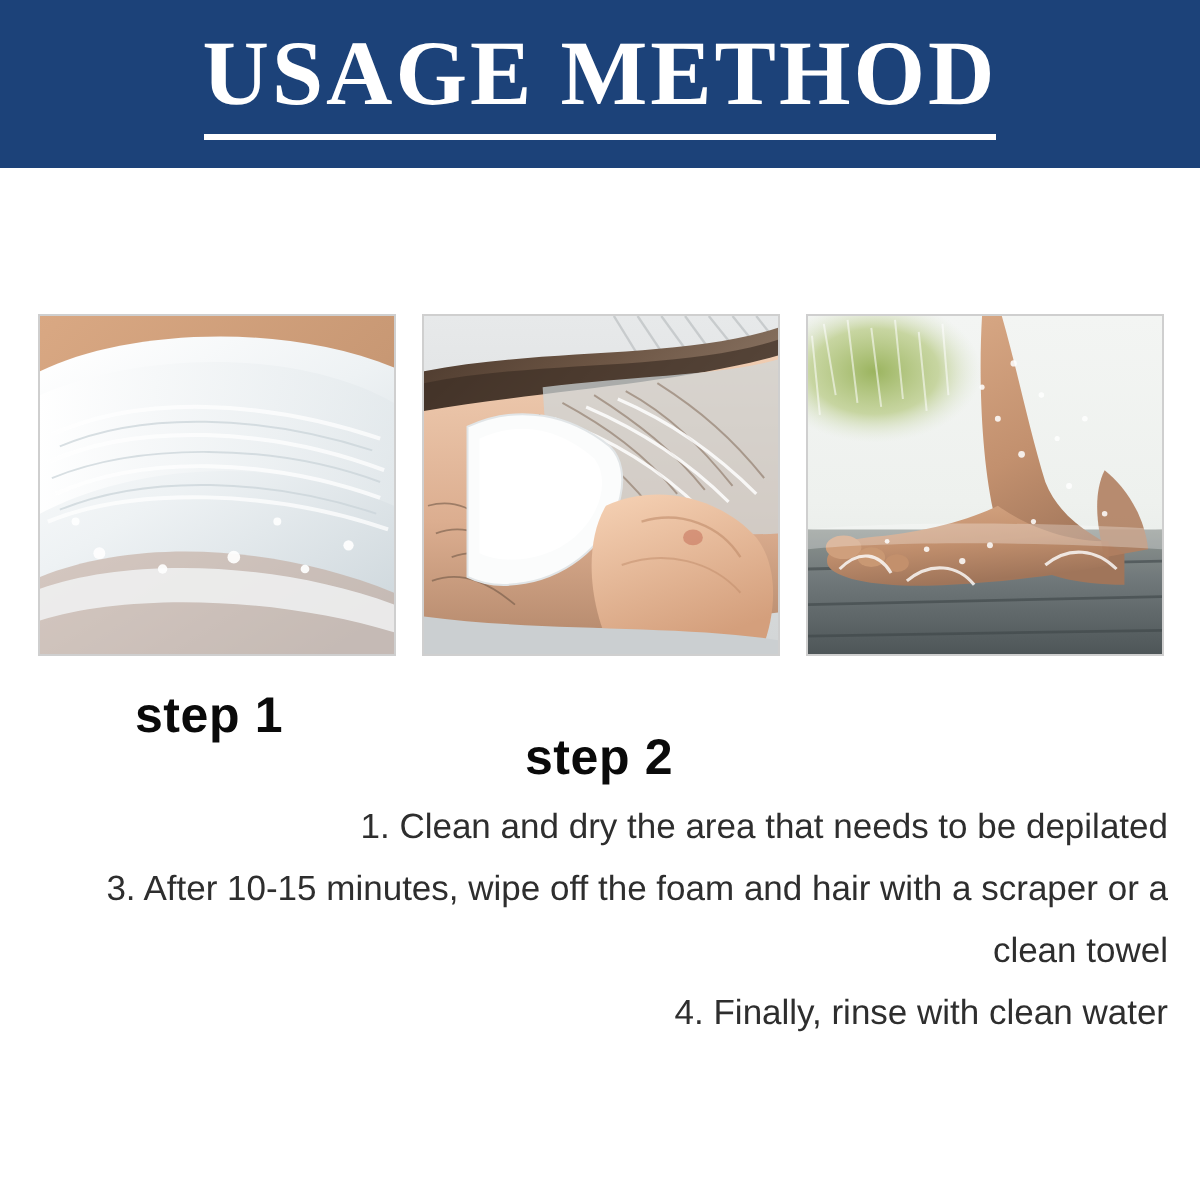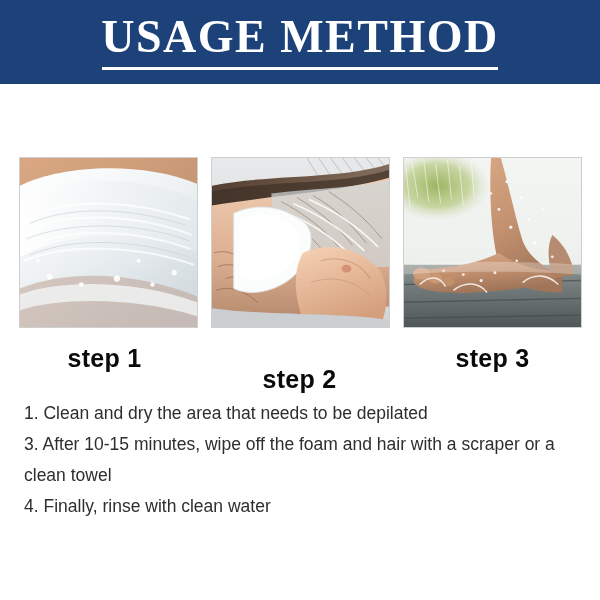--- a/index.html
+++ b/index.html
@@ -92,20 +92,21 @@
     left: 24px;
     top: 398px;
     width: 560px;
     font-family: "Liberation Sans", sans-serif;
     font-size: 17.5px;
     line-height: 31px;
     color: #2e2e2e;
   }
   .instruction-line {
     white-space: nowrap;
+    text-align: right;
   }
   .instruction-line.wrap {
     white-space: normal;
   }
 </style>
 </head>
 <body>
 
 <div id="header-banner">
   <div id="page-title">
@@ -298,21 +299,20 @@
             <circle cx="92" cy="116" r="1.5"></circle>
         </g>
         <g stroke="#ffffff" stroke-width="1.6" fill="none" opacity="0.8">
           <path d="M16 128 C 26 118, 36 120, 42 130"></path>
           <path d="M50 134 C 62 124, 76 126, 84 136"></path>
           <path d="M120 126 C 132 116, 146 118, 156 128"></path>
         </g>
         <path d="M0 108 C 40 104, 120 104, 179 108 L179 118 C 120 114, 40 114, 0 118 Z" fill="#ffffff" opacity="0.28"></path>
       </svg>
     </div>
-    <div class="step-label" id="step-label-3">step 3</div>
   </div>
 
 </div>
 
 <div id="instructions">
   <div class="instruction-line">1. Clean and dry the area that needs to be depilated</div>
   <div class="instruction-line wrap">3. After 10-15 minutes, wipe off the foam and hair with a scraper or a clean towel</div>
   <div class="instruction-line">4. Finally, rinse with clean water</div>
 </div>
 

